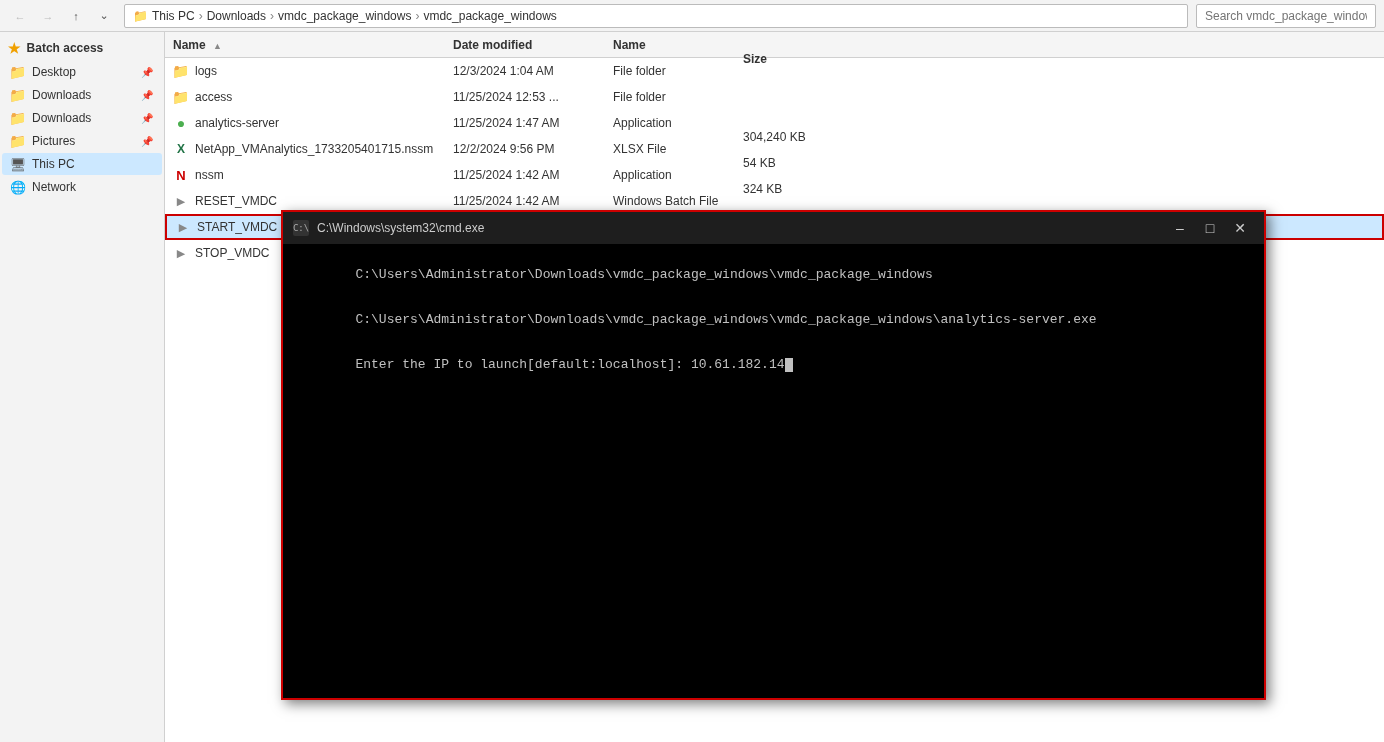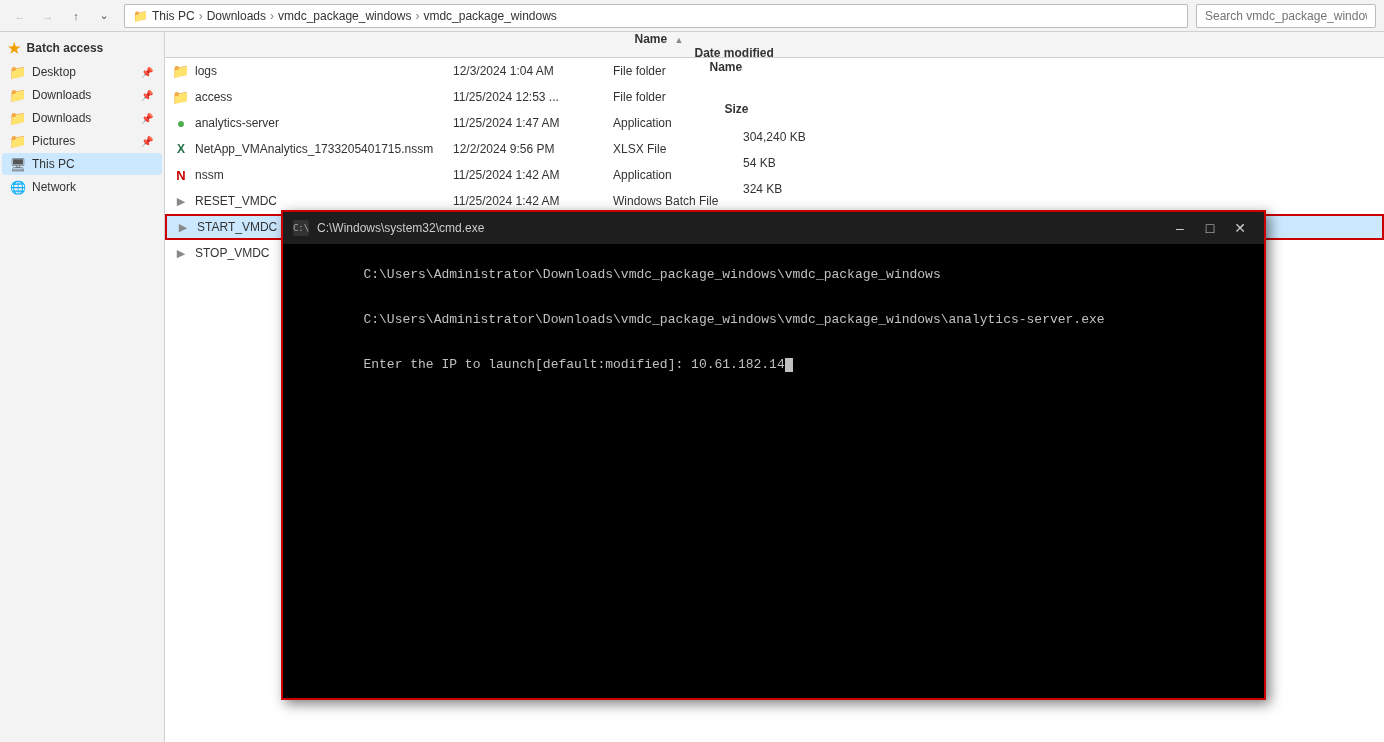--- a/index.html
+++ b/index.html
@@ -127,21 +127,20 @@
       display: flex;
       align-items: center;
       height: 26px;
       border-bottom: 1px solid #d0d0d0;
       background: #f5f5f5;
       padding: 0 8px;
       font-size: 12px;
       color: #333;
       font-weight: 600;
       flex-shrink: 0;
-      flex-direction: column;
     }
     .col-name { width: 280px; }
     .col-date { width: 160px; }
     .col-type { width: 130px; }
     .col-size { width: 100px; margin-top: 28px; }
     .col-sort-arrow { font-size: 9px; margin-left: 4px; color: #888; }
 
     .file-list {
       flex: 1;
       overflow-y: auto;
@@ -214,21 +213,21 @@
       cursor: pointer;
       font-size: 14px;
       display: flex;
       align-items: center;
       justify-content: center;
     }
 
     .cmd-body {
       flex: 1;
       background: #000;
-      padding: 8px 18px;
+      padding: 8px 10px;
       font-family: 'Consolas', 'Courier New', monospace;
       font-size: 13px;
       color: #c0c0c0;
       overflow-y: auto;
       white-space: pre-wrap;
     }
     .cmd-cursor {
       display: inline-block;
       width: 8px;
       height: 14px;
@@ -435,18 +434,18 @@
           <button class="cmd-win-btn">–</button>
           <button class="cmd-win-btn">□</button>
           <button class="cmd-win-btn close">✕</button>
         </div>
       </div>
       <div class="cmd-body">
         <span>C:\Users\Administrator\Downloads\vmdc_package_windows\vmdc_package_windows</span>
         <br>
         <span>C:\Users\Administrator\Downloads\vmdc_package_windows\vmdc_package_windows\analytics-server.exe</span>
         <br>
-        <span>Enter the IP to launch[default:modified]: 10.61.182.14</span><span class="cmd-cursor"></span>
+        <span>Enter the IP to launch[default:localhost]: 10.61.182.14</span><span class="cmd-cursor"></span>
       </div>
     </div>
 
   </div>
 </div>
 
 </body></html>

